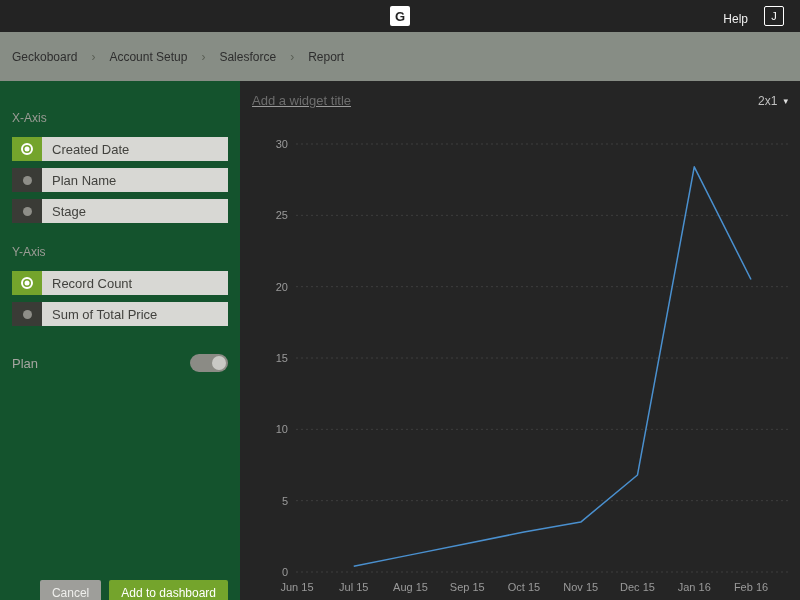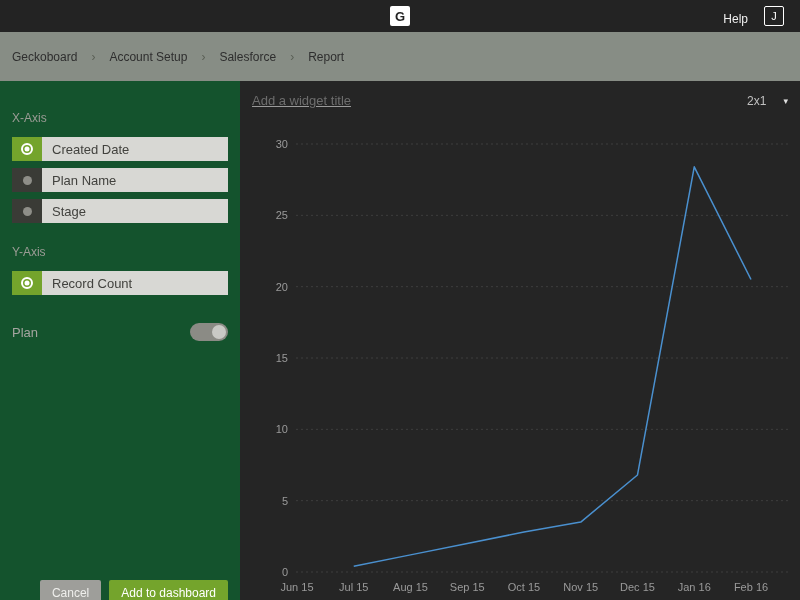--- a/index.html
+++ b/index.html
@@ -79,21 +79,21 @@
   
   .main-header {
     position:absolute; top:0; left:0; right:0; padding:12px;
     display:flex; justify-content:space-between; align-items:center;
   }
   .widget-title-input {
     background:transparent; border:none; outline:none;
     color:#9a9a9a; font-size:13px; width:220px; font-family:inherit;text-decoration:underline;
   }
   .widget-title-input::placeholder { color:#6d6d6d; opacity:1; }
-  .size-selector { color:#c0c0c0; font-size:12px; display:flex; align-items:center; gap:17px; cursor:pointer; }
+  .size-selector { color:#c0c0c0; font-size:12px; display:flex; align-items:center; gap:6px; cursor:pointer; }
   .caret { font-size:9px; color:#e0e0e0; }
 
   .chart-wrap { position:absolute; inset:0; }
   .chart-wrap svg { display:block; }
 </style>
 </head>
 <body>
 
 <div class="topbar">
   <div class="logo">G</div>
@@ -139,20 +139,26 @@
         </div>
       </div>
 
       <div class="section-label">Y-Axis</div>
       <div class="opt-list">
         <div class="opt selected">
           <span class="radio-box">
               <span class="dot"></span>
             </span>
           <span class="opt-label">Record Count</span>
+        </div>
+        <div class="opt">
+          <span class="radio-box">
+              <span class="dot"></span>
+            </span>
+          <span class="opt-label">Sum of Total Price</span>
         </div>
       </div>
 
       <div class="goal-row">
         <span class="goal-label">Plan</span>
         <span class="toggle">
             <span class="knob"></span>
           </span>
       </div>
     </div>

